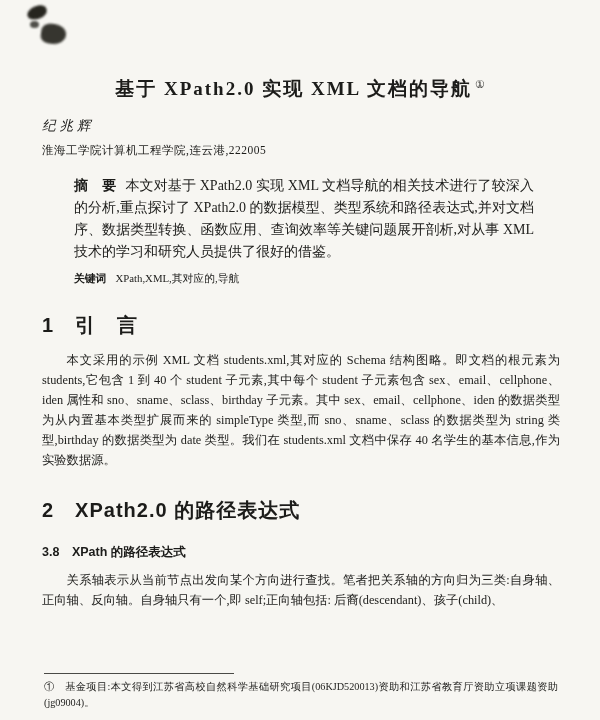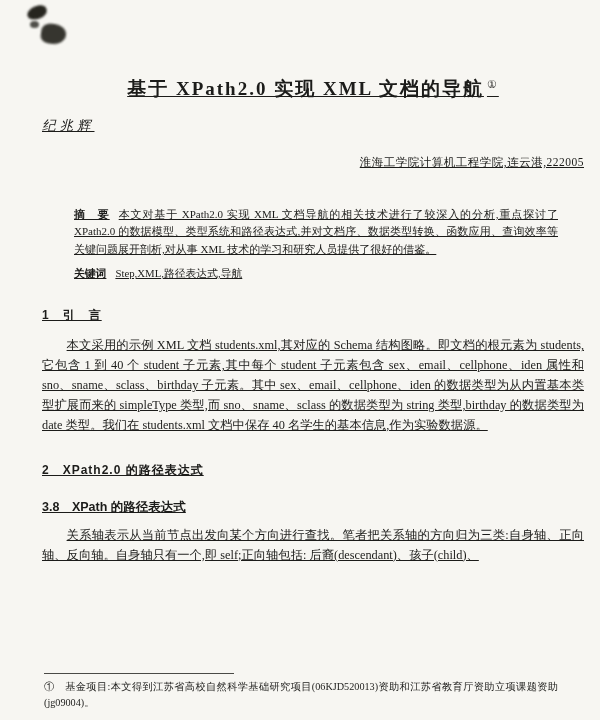--- a/index.html
+++ b/index.html
@@ -4,40 +4,40 @@
 <style>
   html,body { margin:0; padding:0; }
   body {
     width:600px; height:720px;
     background:#f7f6f2;
     font-family:"Liberation Serif","DejaVu Serif",serif;
     color:#1c1c1a;
     position:relative;
     overflow:hidden;
   }
-  .page { position:relative; width:100%; height:100%; padding:62px 16px 0 42px; box-sizing:border-box;text-decoration:underline; }
+  .page { position:relative; width:100%; height:100%; padding:62px 40px 0 42px; box-sizing:border-box; }
 
   
   .blob { position:absolute; background:#26251f; filter:blur(1px); }
   .blob1 { left:27px; top:6px;  width:20px; height:13px; border-radius:60% 40% 55% 45%; transform:rotate(-14deg); }
   .blob2 { left:41px; top:24px; width:25px; height:20px; border-radius:45% 55% 60% 40%; opacity:.92; transform:rotate(8deg); }
   .blob3 { left:30px; top:21px; width:9px;  height:7px;  border-radius:50%; opacity:.8; }
 
   .title { text-align:center; font-size:19px; font-weight:600; letter-spacing:2px; margin:14px 0 0 0; }
   .title sup { font-size:11px; font-weight:normal; margin-left:3px; }
 
   .author { font-size:13.5px; letter-spacing:4px; margin-top:15px; font-style:italic; }
-  .affiliation { text-align:right; font-size:11.5px; margin-top:20px; letter-spacing:.5px; }
+  .affiliation { text-align:left; font-size:11.5px; margin-top:8px; letter-spacing:.5px; }
 
-  .abstract { margin:36px 26px 0 32px; font-size:11px; line-height:1.58; text-align:justify; }
+  .abstract { margin:16px 26px 0 32px; font-size:14px; line-height:1.58; text-align:justify; }
   .inline-label { font-family:"Liberation Sans","DejaVu Sans",sans-serif; font-weight:bold; margin-right:9px; }
   .keywords { margin:9px 26px 0 32px; font-size:10.8px; }
 
   h2.sec { font-family:"Liberation Sans","DejaVu Sans",sans-serif; font-weight:bold;
-           font-size:12px; letter-spacing:1px; margin:26px 0 12px 0; }
+           font-size:20px; letter-spacing:1px; margin:26px 0 12px 0; }
   h3.subsec { font-family:"Liberation Sans","DejaVu Sans",sans-serif; font-weight:bold;
               font-size:12.5px; margin:20px 0 10px 0; }
 
   p.body { font-size:12.3px; line-height:1.62; text-align:justify; text-indent:2em; margin:0 0 2px 0; }
 
   .footnote { position:absolute; left:44px; right:42px; bottom:10px; font-size:10.2px; line-height:1.5; text-align:justify; }
   .footnote-rule { width:190px; border-top:1px solid #4a4a46; margin-bottom:5px; }
 </style>
 </head>
 <body>
@@ -49,21 +49,21 @@
   <div class="blob blob3"></div>
 
   <h1 class="title"><span>基于 XPath2.0 实现 XML 文档的导航</span><sup>①</sup></h1>
 
   <div class="author">纪兆辉</div>
 
   <div class="affiliation">淮海工学院计算机工程学院,连云港,222005</div>
 
   <p class="abstract"><span class="inline-label">摘　要</span><span>本文对基于 XPath2.0 实现 XML 文档导航的相关技术进行了较深入的分析,重点探讨了 XPath2.0 的数据模型、类型系统和路径表达式,并对文档序、数据类型转换、函数应用、查询效率等关键问题展开剖析,对从事 XML 技术的学习和研究人员提供了很好的借鉴。</span></p>
 
-  <p class="keywords"><span class="inline-label">关键词</span><span>Step,XML,路径表达式,导航</span></p>
+  <p class="keywords"><span class="inline-label">关键词</span><span>XPath,XML,其对应的,导航</span></p>
 
   <h2 class="sec">1　引　言</h2>
   <p class="body">本文采用的示例 XML 文档 students.xml,其对应的 Schema 结构图略。即文档的根元素为 students,它包含 1 到 40 个 student 子元素,其中每个 student 子元素包含 sex、email、cellphone、iden 属性和 sno、sname、sclass、birthday 子元素。其中 sex、email、cellphone、iden 的数据类型为从内置基本类型扩展而来的 simpleType 类型,而 sno、sname、sclass 的数据类型为 string 类型,birthday 的数据类型为 date 类型。我们在 students.xml 文档中保存 40 名学生的基本信息,作为实验数据源。</p>
 
   <h2 class="sec">2　XPath2.0 的路径表达式</h2>
 
   <h3 class="subsec">3.8　XPath 的路径表达式</h3>
 
   <p class="body">关系轴表示从当前节点出发向某个方向进行查找。笔者把关系轴的方向归为三类:自身轴、正向轴、反向轴。自身轴只有一个,即 self;正向轴包括: 后裔(descendant)、孩子(child)、</p>
 

